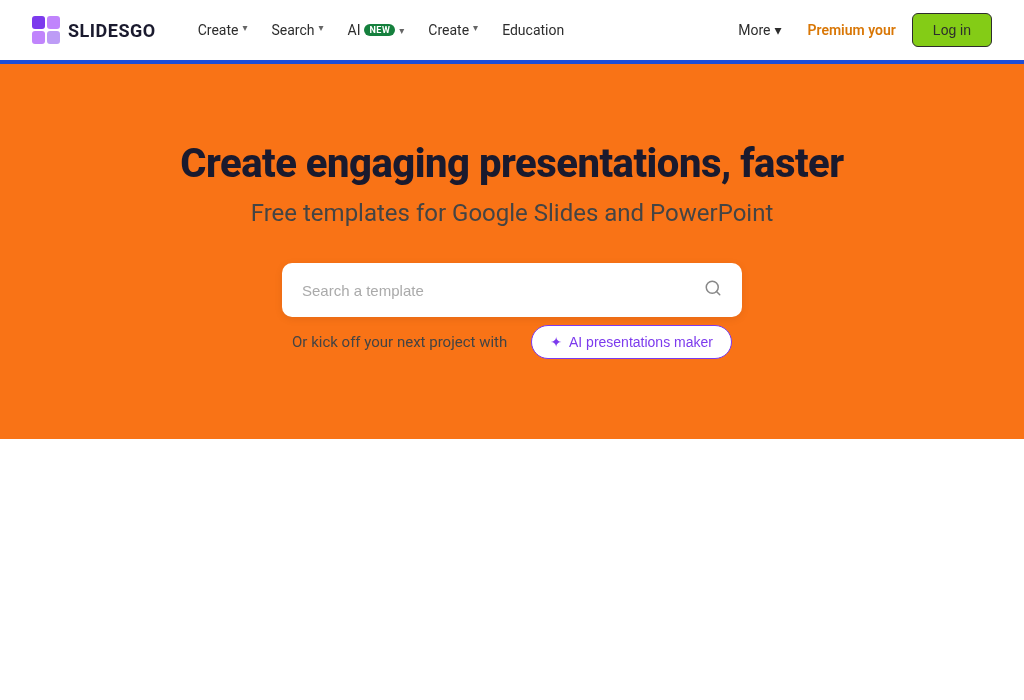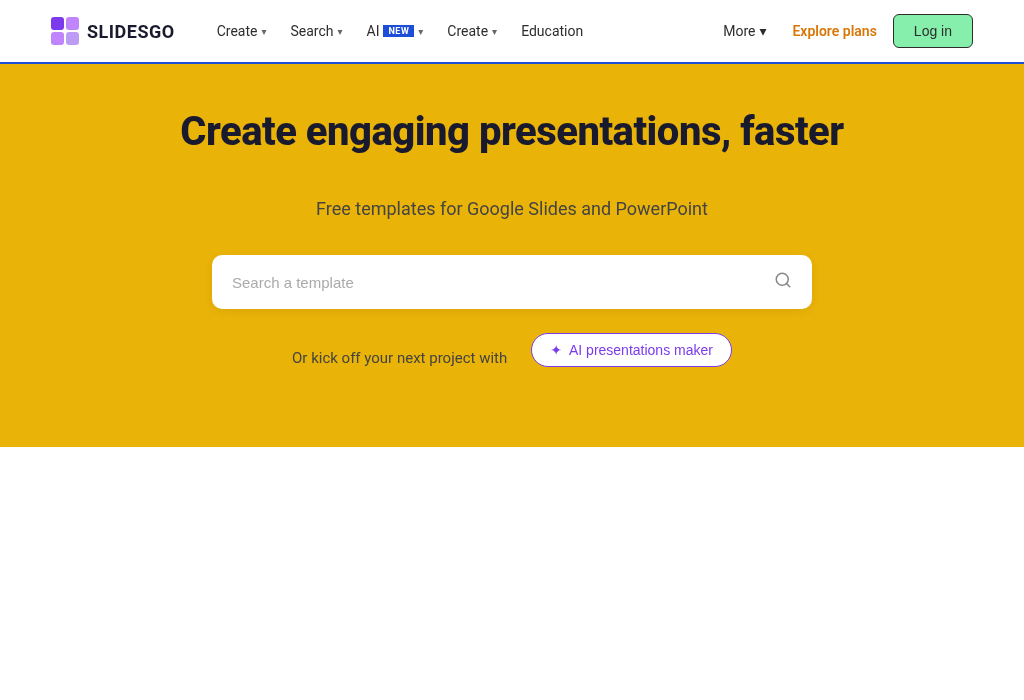--- a/index.html
+++ b/index.html
@@ -14,24 +14,24 @@
       width: 1024px;
       height: 700px;
       overflow: hidden;
     }
 
     
     nav {
       display: flex;
       align-items: center;
       justify-content: space-between;
-      padding: 0 51px;
+      padding: 0 32px;
       height: 64px;
       background: #fff;
-      border-bottom: 2px solid #1d4ed8;
+      border-bottom: 4px solid #1d4ed8;
       position: relative;
       z-index: 10;
     }
 
     .nav-left {
       display: flex;
       align-items: center;
       gap: 32px;
     }
 
@@ -55,21 +55,21 @@
     }
 
     .nav-links {
       display: flex;
       align-items: center;
       gap: 4px;
     }
 
     .nav-item {
       display: flex;
-      align-items: center;
+      align-items: flex-start;
       gap: 4px;
       padding: 8px 10px;
       font-size: 14px;
       color: #2d2d2d;
       cursor: pointer;
       border-radius: 6px;
       white-space: nowrap;
     }
 
     .nav-item .chevron {
@@ -77,26 +77,26 @@
       color: #666;
     }
 
     .ai-badge {
       display: flex;
       align-items: center;
       gap: 4px;
     }
 
     .new-badge {
-      background: #1d4ed8;
+      background: #15803d;
       color: white;
       font-size: 9px;
       font-weight: 700;
       padding: 1px 5px;
-      border-radius: 0;
+      border-radius: 6px;
       letter-spacing: 0.5px;
     }
 
     .nav-right {
       display: flex;
       align-items: center;
       gap: 16px;
     }
 
     .more-btn {
@@ -114,67 +114,66 @@
     .premium-link {
       font-size: 14px;
       color: #d97706;
       font-weight: 600;
       cursor: pointer;
       text-decoration: none;
     }
 
     .login-btn {
       border: 1.5px solid #2d2d2d;
-      background: #86efac;
+      background: #84cc16;
       color: #2d2d2d;
       font-size: 14px;
       font-weight: 500;
       padding: 8px 20px;
       border-radius: 6px;
       cursor: pointer;
     }
 
     
     .hero {
-      background: #eab308;
+      background: #f97316;
       display: flex;
       flex-direction: column;
       align-items: center;
       justify-content: center;
-      padding: 44px 32px 80px;
+      padding: 76px 32px 80px;
       text-align: center;
       min-height: 320px;
     }
 
     .hero-title {
       font-size: 40px;
       font-weight: 800;
       color: #1a1a2e;
       margin-bottom: 12px;
       letter-spacing: -0.5px;
     }
 
     .hero-subtitle {
-      font-size: 18px;
+      font-size: 24px;
       color: #444;
       margin-bottom: 36px;
       font-weight: 400;
-      margin-top: 31px;
     }
 
     .search-wrapper {
       background: white;
       border-radius: 10px;
       display: flex;
       align-items: center;
       padding: 0 20px;
-      width: 600px;
+      width: 460px;
       height: 54px;
       box-shadow: 0 2px 8px rgba(0,0,0,0.08);
-      margin-bottom: 24px;
+      margin-bottom: 8px;
     }
 
     .search-input {
       flex: 1;
       border: none;
       outline: none;
       font-size: 15px;
       color: #333;
       background: transparent;
     }
@@ -183,21 +182,21 @@
       color: #aaa;
     }
 
     .search-icon {
       color: #888;
       font-size: 18px;
     }
 
     .kickoff-row {
       display: flex;
-      align-items: flex-end;
+      align-items: center;
       gap: 24px;
       font-size: 15px;
       color: #444;
     }
 
     .ai-btn {
       display: flex;
       align-items: center;
       gap: 7px;
       border: 1.5px solid #7c3aed;
@@ -260,21 +259,21 @@
         <span>Education</span>
       </div>
     </div>
   </div>
 
   <div class="nav-right">
     <div class="more-btn">
       <span>More</span>
       <span class="chevron">▾</span>
     </div>
-    <a class="premium-link" href="#">Explore plans</a>
+    <a class="premium-link" href="#">Premium your</a>
     <button class="login-btn">Log in</button>
   </div>
 </nav>
 
 <section class="hero">
   <h1 class="hero-title">Create engaging presentations, faster</h1>
   <p class="hero-subtitle">Free templates for Google Slides and PowerPoint</p>
 
   <div class="search-wrapper">
     <input class="search-input" type="text" placeholder="Search a template" style="">

